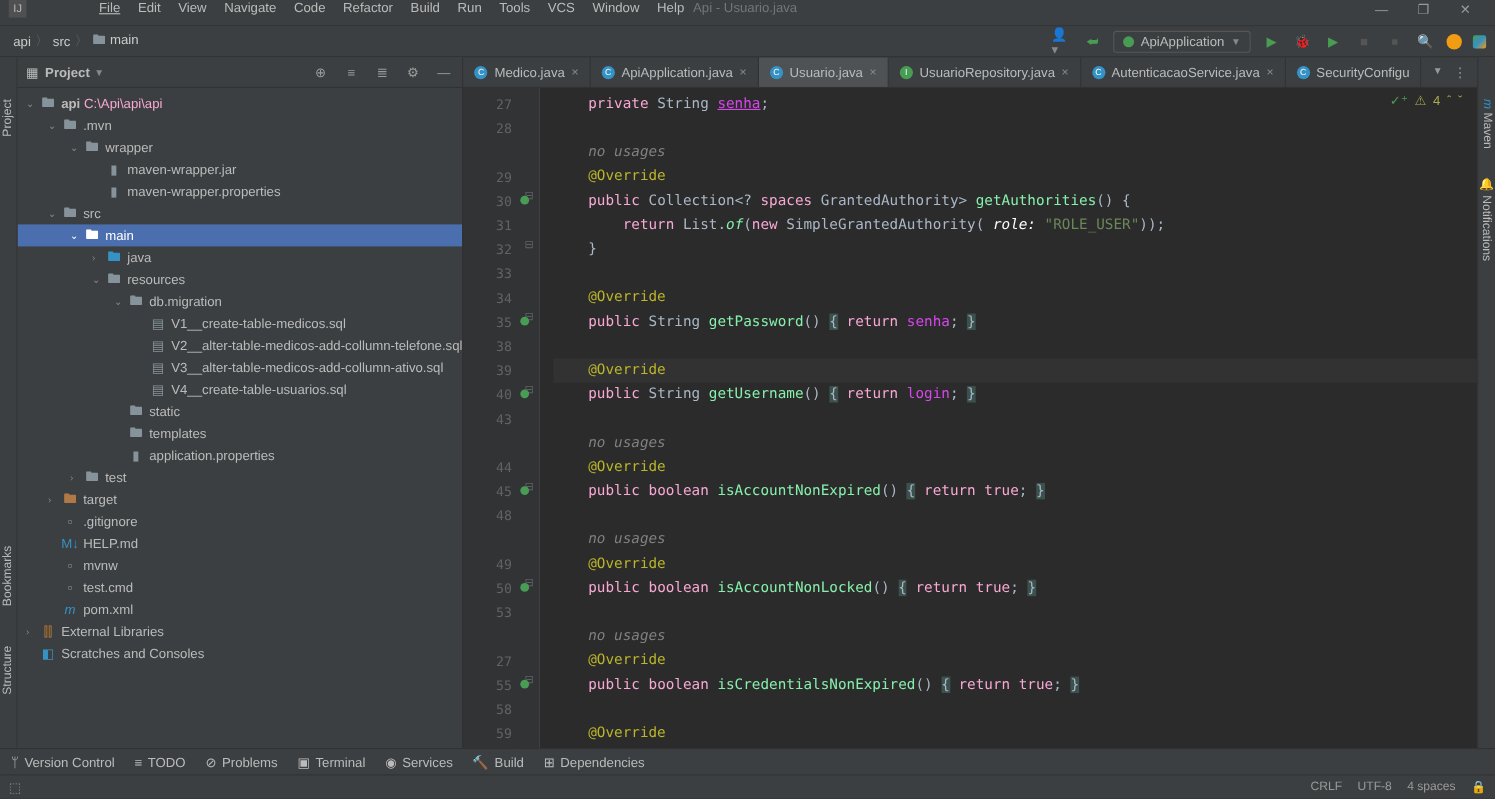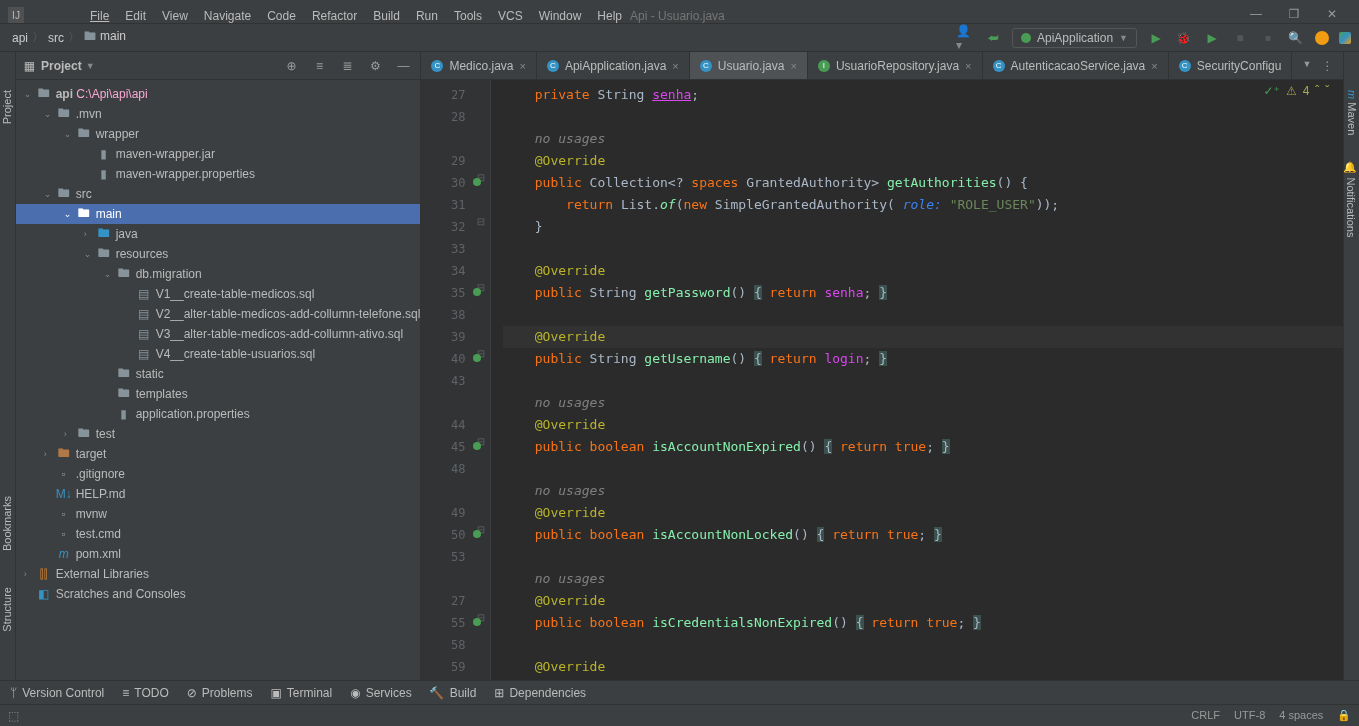--- a/index.html
+++ b/index.html
@@ -1,17 +1,17 @@
 <!DOCTYPE html>
 <html><head>
 <meta charset="utf-8">
 <style>
 * { margin: 0; padding: 0; box-sizing: border-box; }
 body { font-family: "Segoe UI", sans-serif; font-size: 12px; background: #3c3f41; color: #bbbbbb; width: 1359px; height: 726px; overflow: hidden; display: flex; flex-direction: column; }
-.menubar { display: flex; align-items: flex-end; height: 24px; background: #3c3f41; border-bottom: 1px solid #323232; padding: 0 8px; }
+.menubar { display: flex; align-items: flex-start; height: 24px; background: #3c3f41; border-bottom: 1px solid #323232; padding: 0 8px; }
 .menubar .logo { width: 16px; height: 16px; background: #4f5052; margin-right: 10px; display: flex; align-items: center; justify-content: center; font-size: 10px; }
 .menubar .menu-item { padding: 0 8px; cursor: pointer; }
 .menubar .menu-item span.u { text-decoration: underline; margin-left: 48px; }
 .menubar .title { color: #757575; }
 .menubar .win-controls { margin-left: auto; display: flex; gap: 20px; padding-right: 10px; color: #999; }
 .navbar { display: flex; align-items: center; height: 28px; background: #3c3f41; border-bottom: 1px solid #323232; padding: 0 8px; }
 .navbar .crumb { color: #ccc; padding: 0 4px; }
 .navbar .crumb-sep { color: #666; }
 .navbar .folder-icon { color: #87939a; margin-right: 4px; }
 .navbar .right { margin-left: auto; display: flex; align-items: center; gap: 10px; }
@@ -55,27 +55,27 @@
 .tab .close { color: #888; font-size: 11px; }
 .tabs .more { margin-left: auto; display: flex; gap: 10px; padding: 0 10px; color: #999; }
 .editor-body { flex: 1; display: flex; position: relative; overflow: hidden; }
 .gutter { width: 50px; background: #313335; color: #606366; text-align: right; padding: 4px 6px 0 0; font-family: "Consolas", monospace; font-size: 12px; line-height: 22px; }
 .gutter div { height: 22px; position: relative; }
 .gutter .marker { position: absolute; right: -16px; top: 6px; width: 8px; height: 8px; border-radius: 50%; background: #499c54; }
 .fold-strip { width: 20px; background: #313335; border-right: 1px solid #3c3f41; padding-top: 4px; }
 .fold-strip div { height: 22px; color: #606366; font-size: 10px; text-align: center; }
 .code { flex: 1; padding: 4px 0 0 12px; font-family: "Consolas", monospace; font-size: 13px; line-height: 22px; color: #a9b7c6; }
 .code div { height: 22px; white-space: pre; }
-.kw { color: #f97316; }
+.kw { color: #f9a8d4; }
 .str { color: #6a8759; }
 .ann { color: #bbb529; }
 .method { color: #86efac; }
 .comment { color: #808080; font-style: italic; }
 .field { color: #d946ef; }
-.param { color: #3b82f6; font-style: italic; margin-top: 40px; }
+.param { color: #ffffff; font-style: italic; margin-top: 40px; }
 .underline { text-decoration: underline; }
 .hlbrace { background: #3b514d; }
 .editor-top-indicator { position: absolute; right: 14px; top: 4px; display: flex; align-items: center; gap: 6px; color: #a9a94f; font-size: 12px; }
 .editor-top-indicator .checks { color: #499c54; }
 .caret-line { background: #323232; }
 .statusbar { display: flex; align-items: center; height: 24px; background: #3c3f41; border-top: 1px solid #323232; padding: 0 10px; gap: 18px; }
 .statusbar .sb-item { display: flex; align-items: center; gap: 5px; cursor: pointer; color: #bbb; }
 .bottombar { height: 22px; background: #3c3f41; border-top: 1px solid #323232; display: flex; align-items: center; padding: 0 8px; }
 .bottombar .sq { color: #888; }
 .bottombar .right { margin-left: auto; display: flex; gap: 14px; color: #999; font-size: 11px; }

